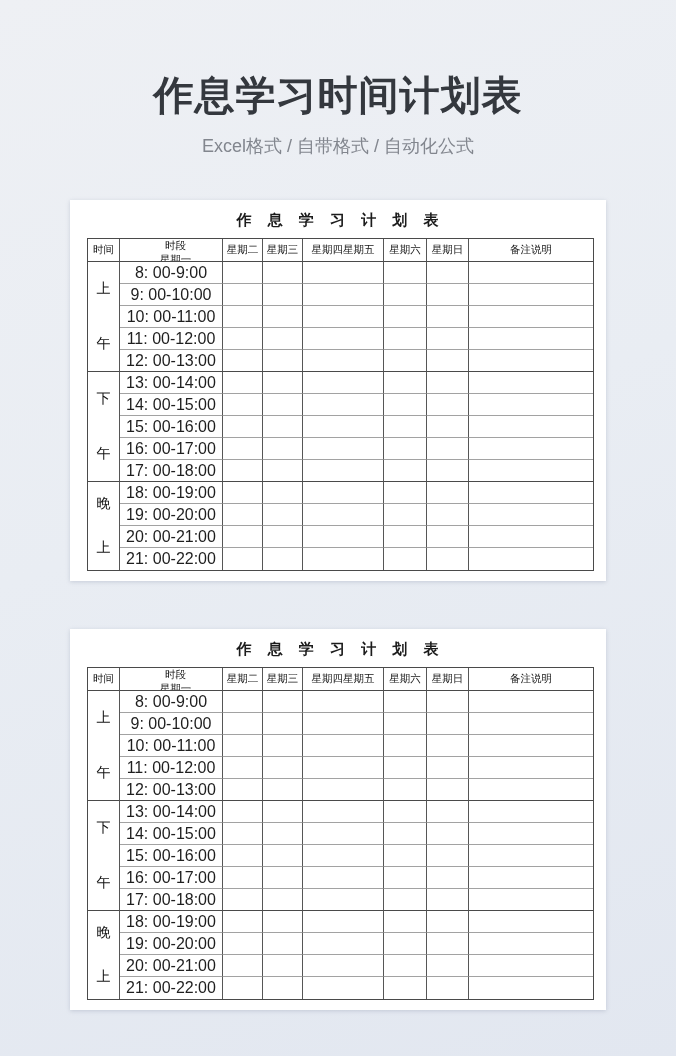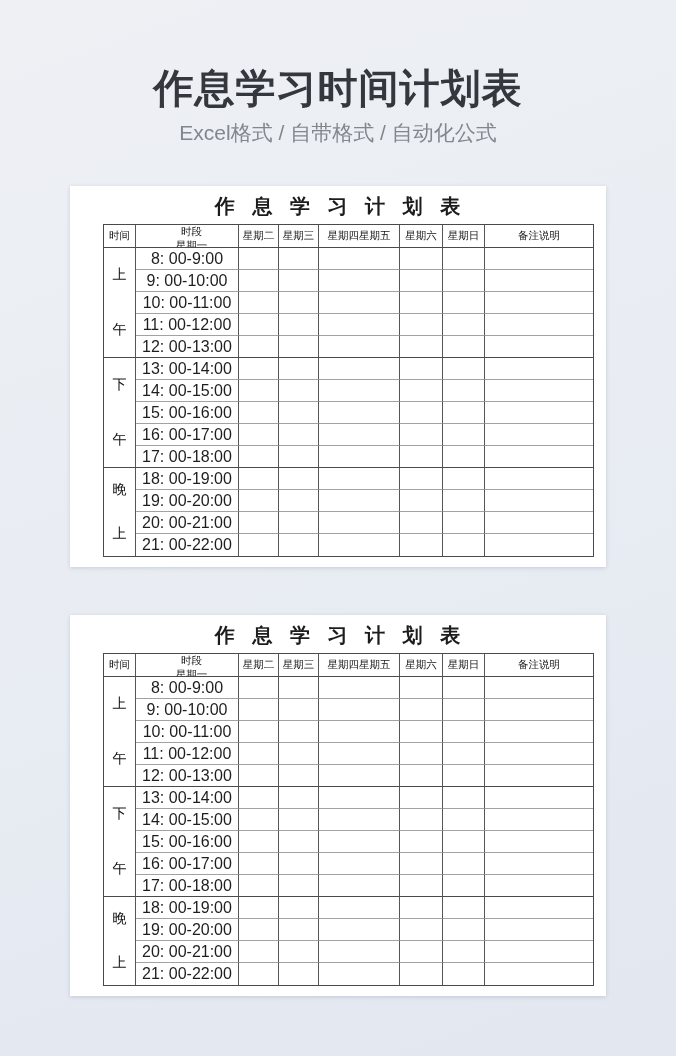--- a/index.html
+++ b/index.html
@@ -3,57 +3,56 @@
 <meta charset="utf-8">
 <style>
   html,body{margin:0;padding:0;}
   body{
     width:676px;height:1056px;
     font-family:"Liberation Sans",sans-serif;
     background:linear-gradient(160deg,#eef0f4 0%,#e9edf3 45%,#e2e7f0 100%);
     overflow:hidden;
   }
   .page-title{
-    margin:0;padding-top:66px;
+    margin:7px;padding-top:66px;
     text-align:center;
     font-size:40px;line-height:44px;font-weight:800;
     color:#34383e;letter-spacing:1px;
   }
   .page-subtitle{
-    margin-top:9px;
+    margin-top:16px;
     text-align:center;
-    font-size:21px;line-height:27px;
+    font-size:18px;line-height:27px;
     color:#82868e;font-weight:400;
   }
   .card{
     box-sizing:border-box;
     width:536px;height:381px;
     margin:0 auto;
     background:#ffffff;
     box-shadow:0 1px 4px rgba(120,130,155,.30);
     padding:8px 12px 9px 17px;
     overflow:hidden;
   }
   .card:nth-of-type(1){margin-top:40px;}
   .card:nth-of-type(2){margin-top:48px;}
   .card-title{
     text-align:center;
-    font-size:20px;line-height:24px;font-weight:700;
+    font-size:15px;line-height:24px;font-weight:700;
     color:#1c1c1c;letter-spacing:6px;
     margin-bottom:6px;
   }
   .sched{
     display:grid;
     grid-template-columns:32px 103px 40px 40px 81px 43px 42px 1fr;
     grid-template-rows:23px;
     grid-auto-rows:22px;
     border:1.5px solid #4a4a4a;
     background:#ffffff;
     color:#1e1e1e;
-    margin-left:16px;
   }
   .cell{
     display:flex;align-items:center;justify-content:center;
     border-right:1px solid #565656;
     border-bottom:1px solid #a2a2a2;
     font-size:10.5px;
     white-space:nowrap;
     overflow:hidden;
   }
   .cell.last{border-right:none;}

